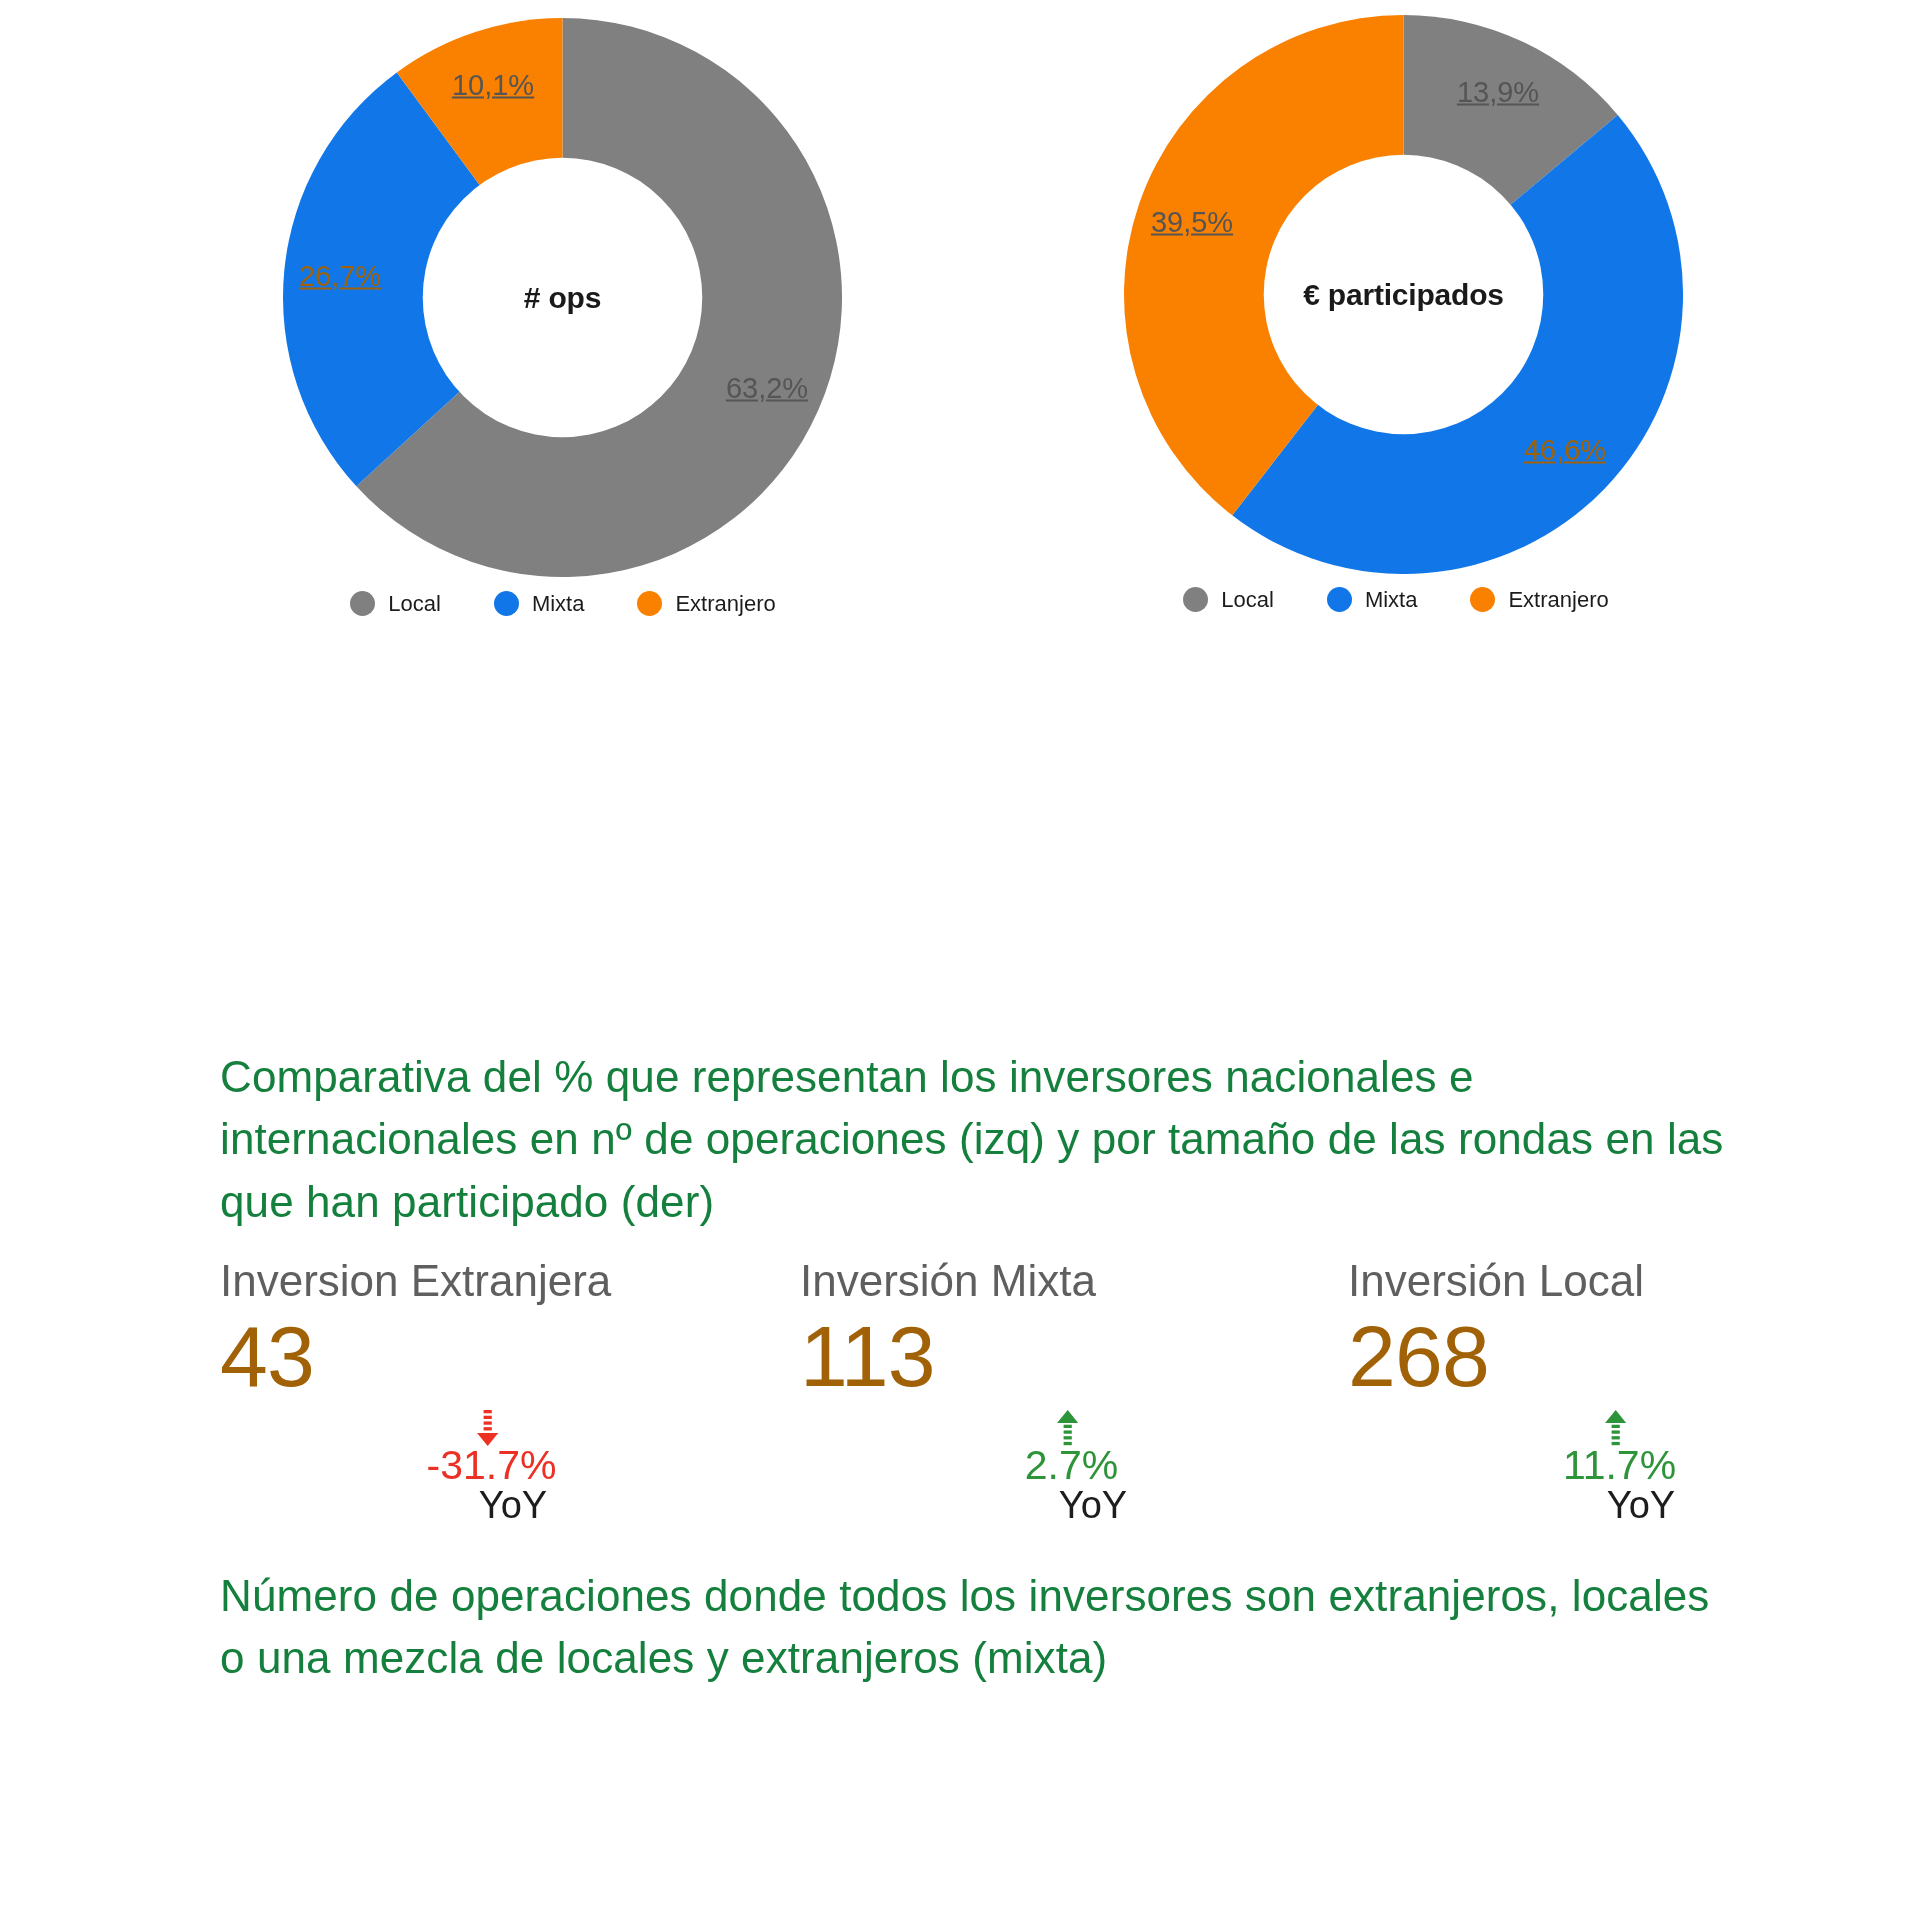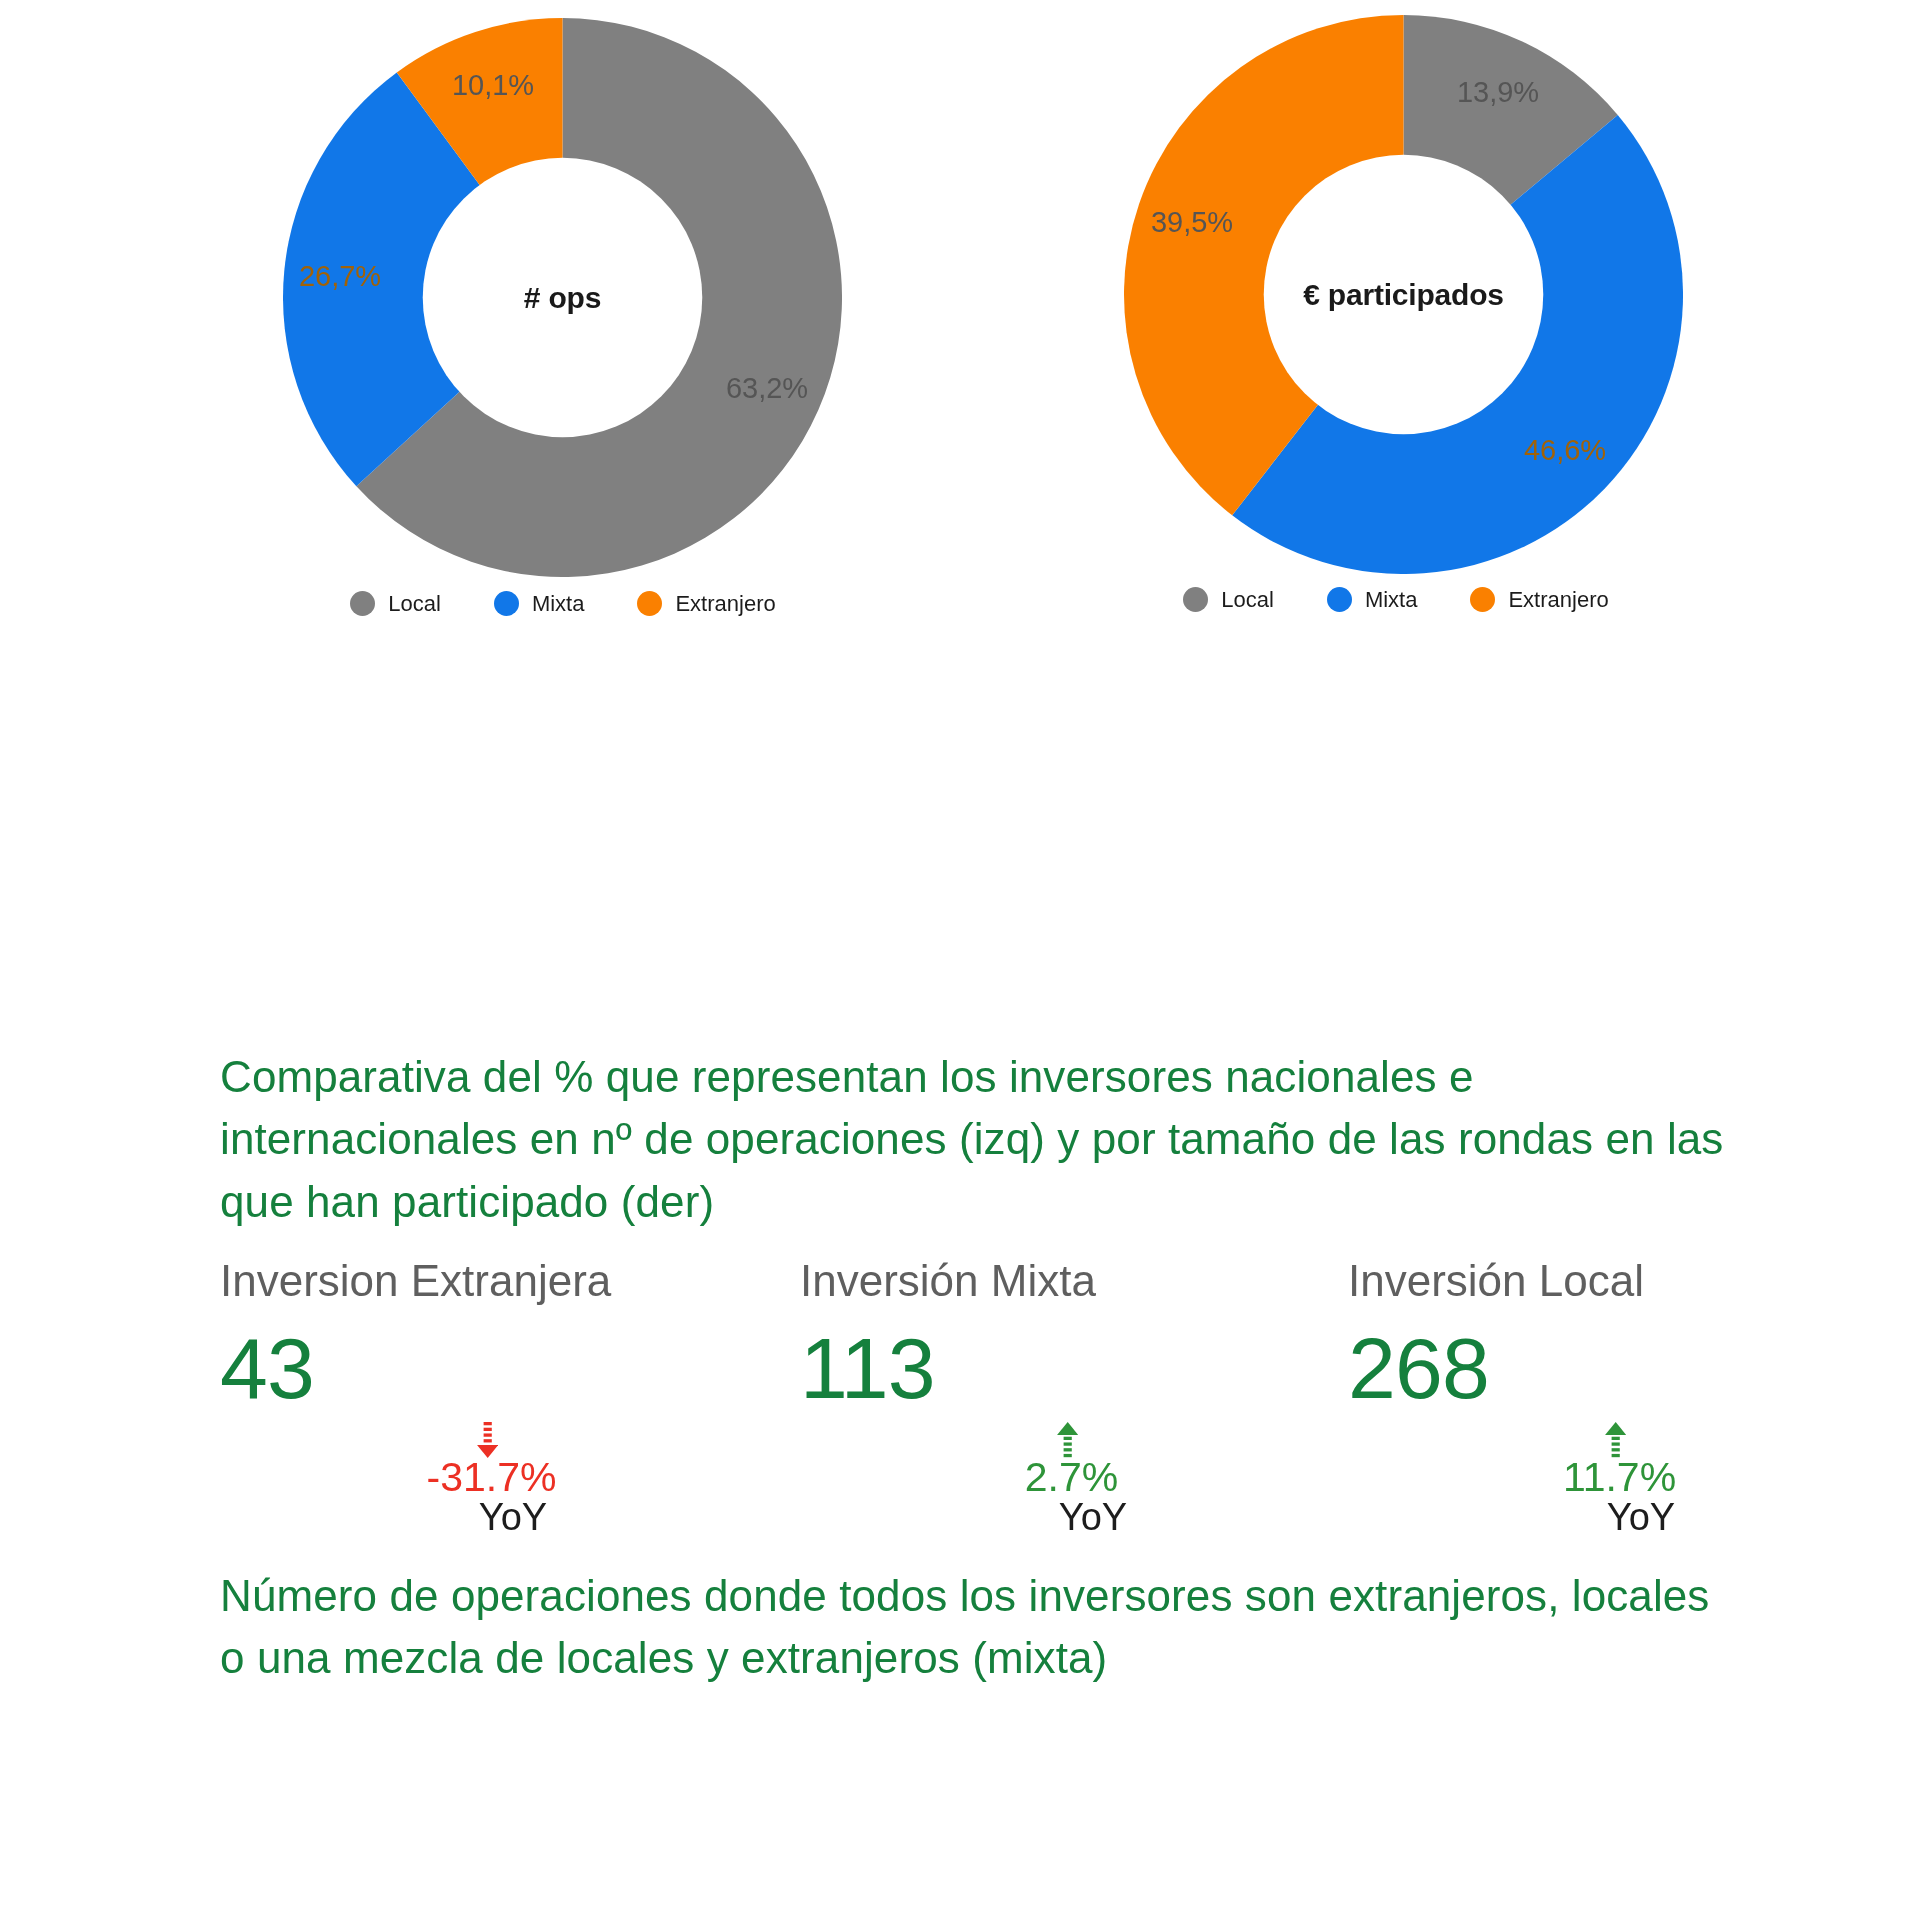--- a/index.html
+++ b/index.html
@@ -70,20 +70,21 @@
     letter-spacing: -0.2px;
     pointer-events: none;
   }
 
   .slice-label {
     position: absolute;
     font-size: 29px;
     white-space: nowrap;
     transform: translate(-50%, -50%);
     letter-spacing: 0px;
+    text-decoration: underline;
   }
   .slice-label.dark  { color: #555555; }
   .slice-label.white { color: #a16207; }
 
   
   .legend {
     position: absolute;
     left: 0;
     width: 872px;
     top: 591px;
@@ -149,23 +150,23 @@
   .kpi-2 { left: 580px; }
   .kpi-3 { left: 1128px; }
 
   .kpi-title {
     font-size: 44px;
     color: #5f5f5f;
     line-height: 1.05;
     white-space: nowrap;
   }
   .kpi-value {
-    margin-top: 17px;
+    margin-top: 5px;
     font-size: 86px;
-    color: #15803d;
+    color: #a16207;
     line-height: 1.1;
     letter-spacing: -0.8px;
   }
   .kpi-delta-row {
     margin-top: 5px;
     display: flex;
     flex-direction: column;
     align-items: center;
   }
   .kpi-arrow {

